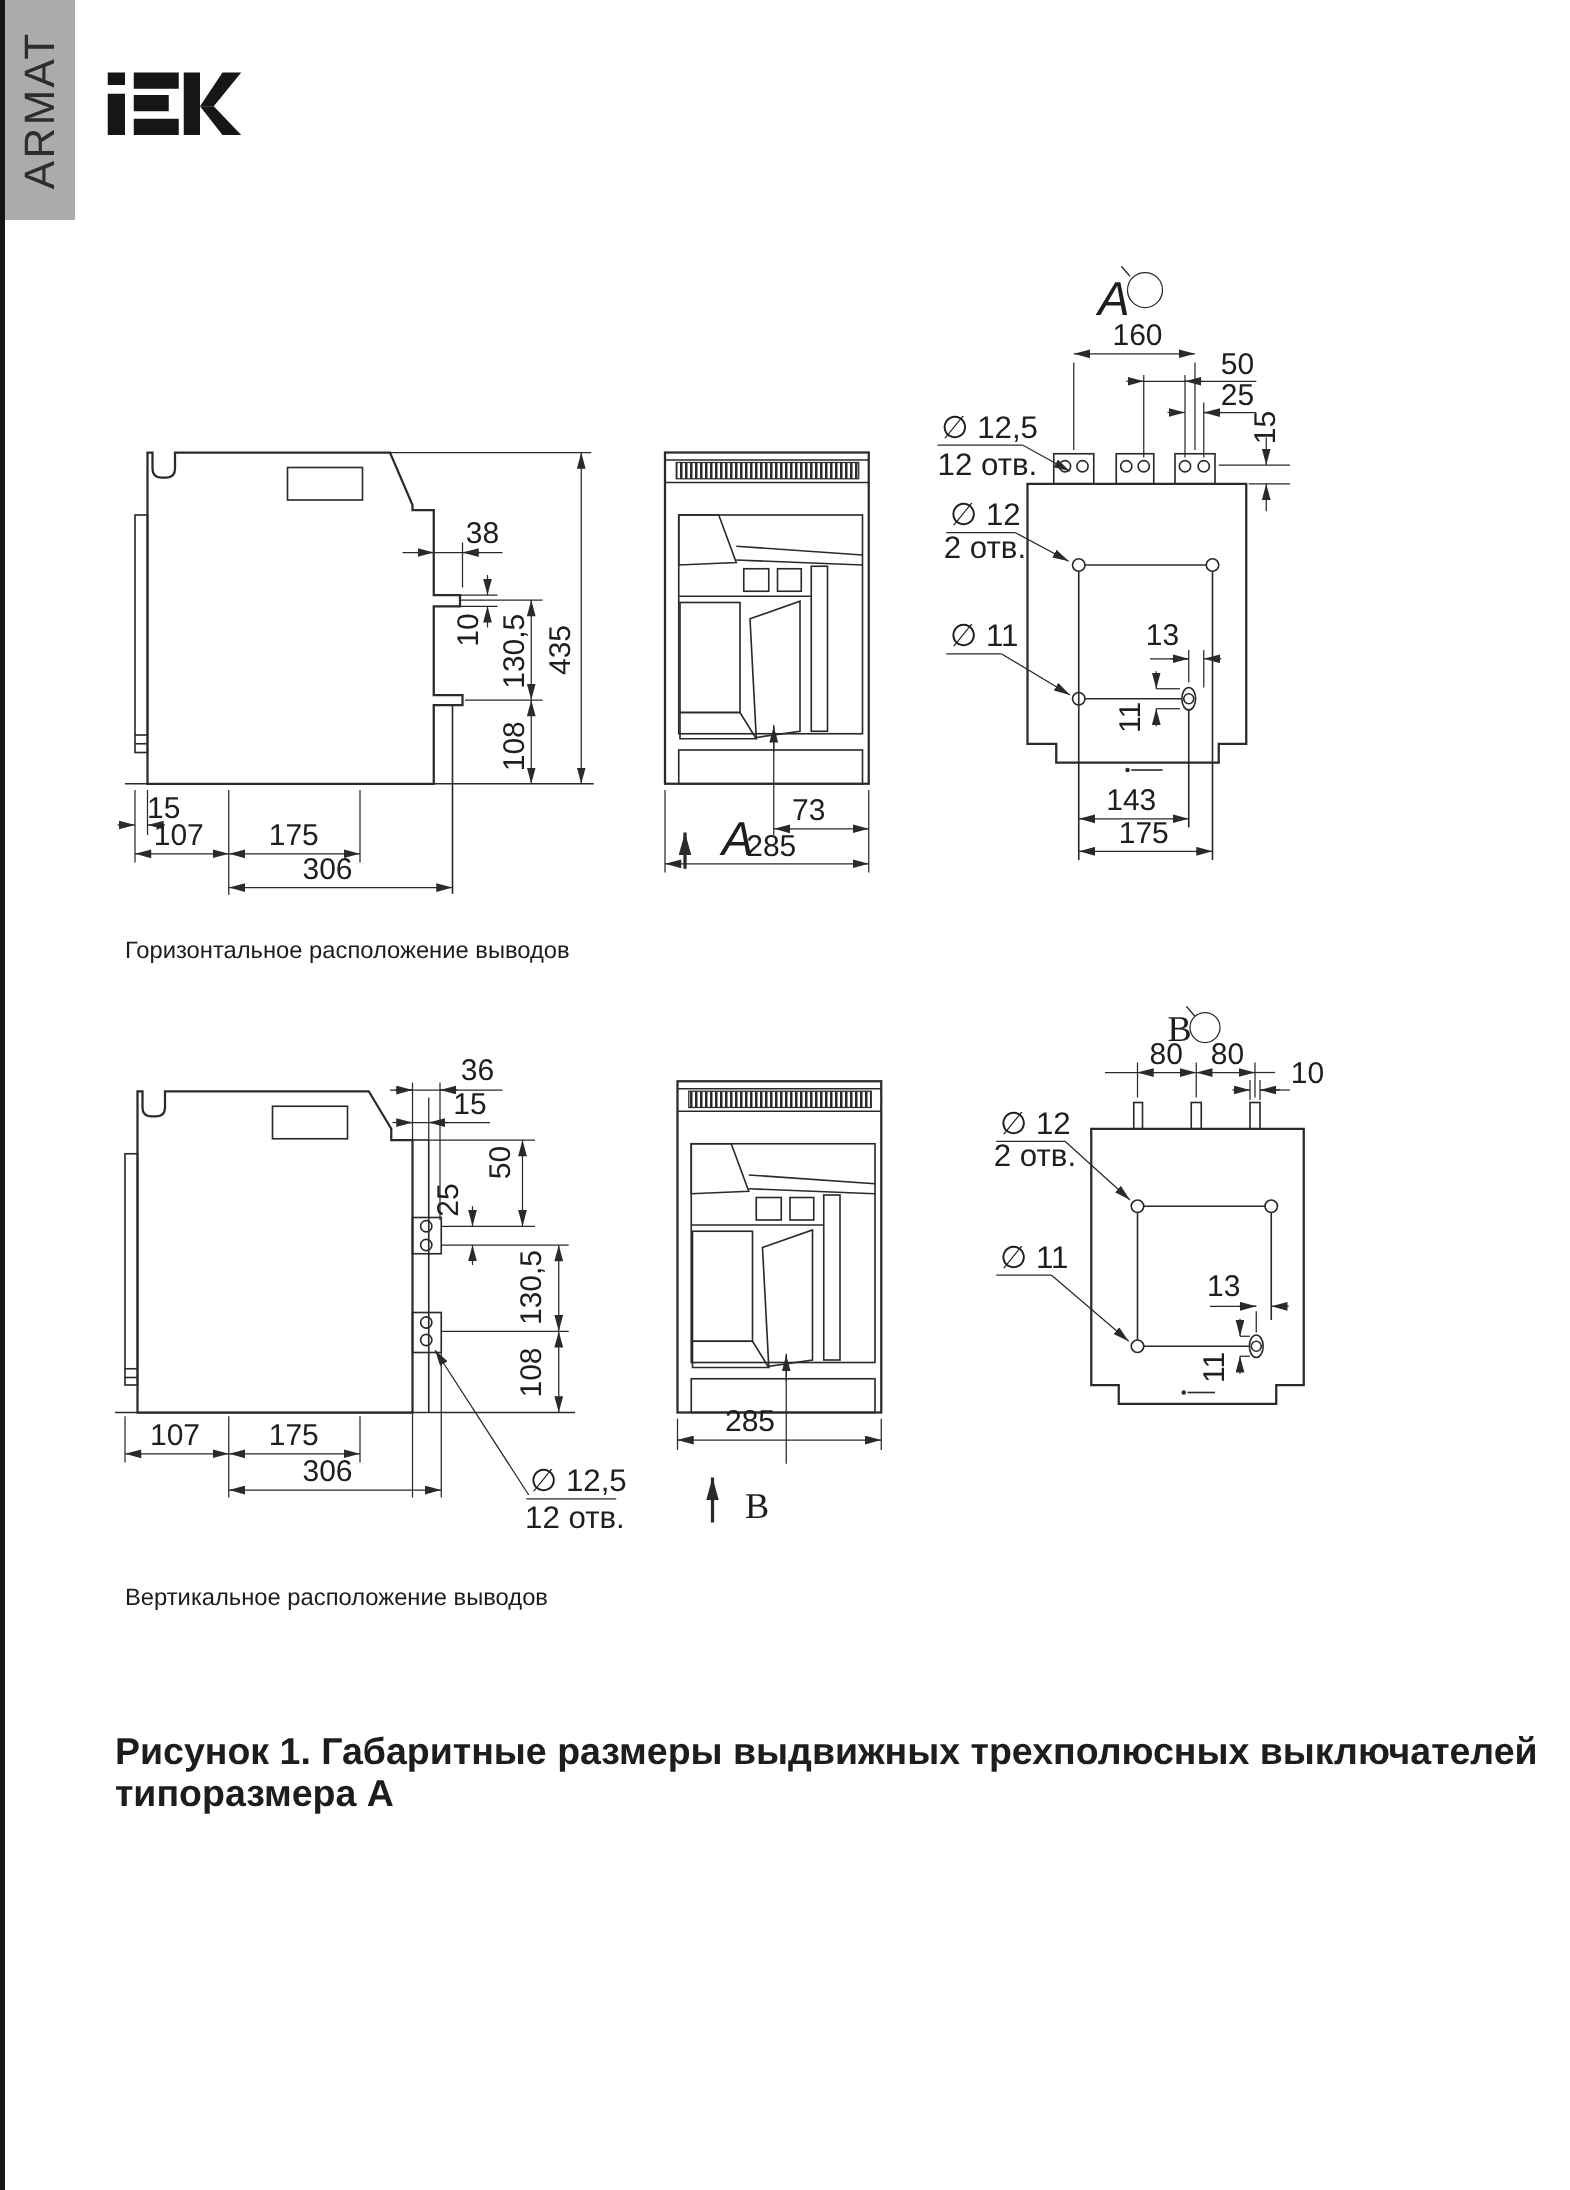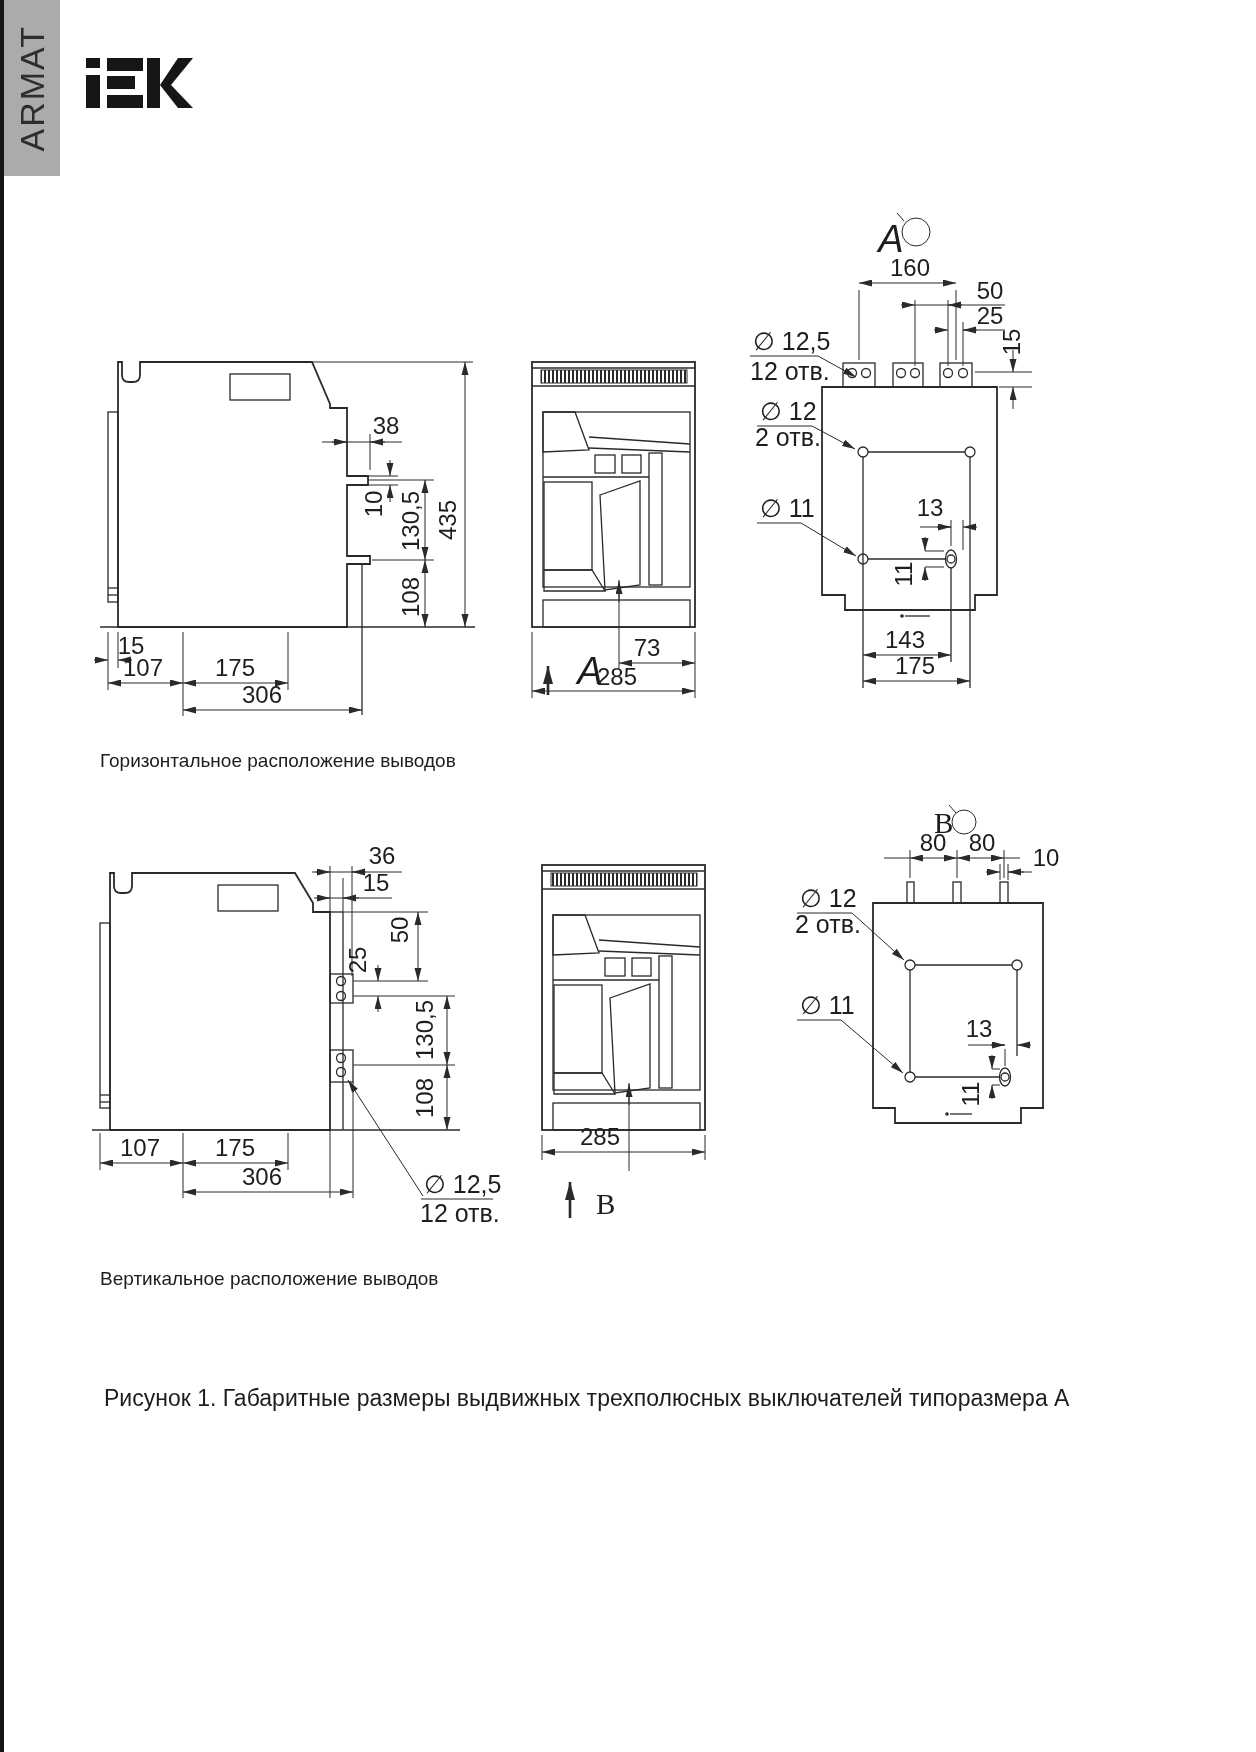--- a/index.html
+++ b/index.html
@@ -7,21 +7,21 @@
         font-family:"Liberation Sans",sans-serif;}
   .page-edge{position:absolute;left:0;top:0;width:4px;height:100%;background:#161616;}
   .brand-tab{position:absolute;left:4px;top:0;width:56px;height:176px;background:#ababab;
              display:flex;align-items:center;justify-content:center;}
   .brand-tab span{writing-mode:vertical-rl;transform:rotate(180deg);font-size:34px;
              letter-spacing:2px;color:#2d2d2d;}
   .logo{position:absolute;left:86px;top:56px;}
   .caption{position:absolute;color:#1d1d1d;font-size:19px;}
   .cap-h{left:100px;top:750px;}
   .cap-v{left:100px;top:1268px;}
-  .fig-cap{left:104px;top:1385px;font-size:23px;}
+  .fig-cap{left:92px;top:1385px;font-size:30px;font-weight:bold;}
   svg.drawing{position:absolute;left:0;top:0;}
   svg text{font-family:"Liberation Sans",sans-serif;font-size:24px;fill:#1e1e1e;}
   svg text.mid{text-anchor:middle;}
   svg text.it{font-style:italic;font-size:38px;}
   svg text.sm{font-size:25px;}
   svg text.srf{font-family:"Liberation Serif",serif;font-size:29px;}
   .o{stroke:#2a2a2a;stroke-width:1.8;fill:none;}
   .t{stroke:#2a2a2a;stroke-width:1.3;fill:none;}
   .d{stroke:#2a2a2a;stroke-width:1;fill:none;}
 </style>

